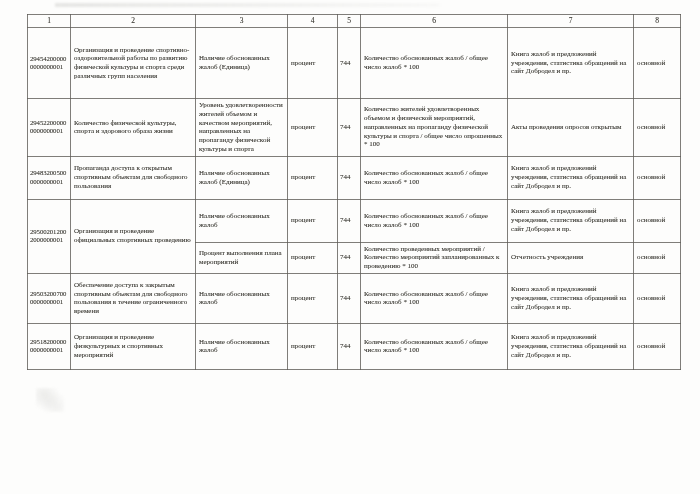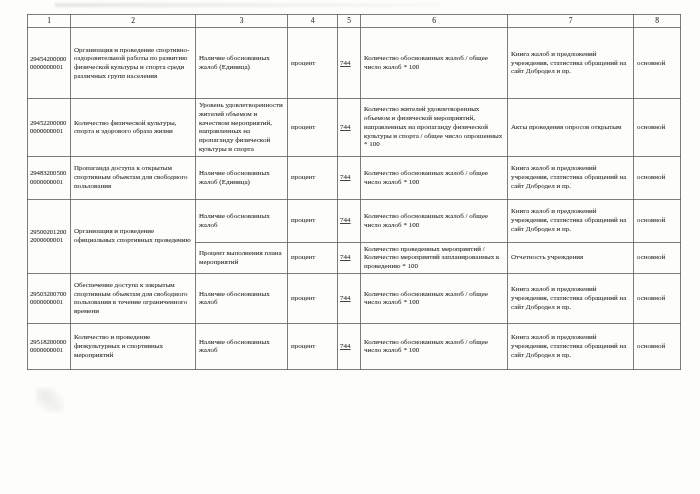--- a/index.html
+++ b/index.html
@@ -62,21 +62,20 @@
     font-size: 7.5px;
     padding: 1px;
   }
   .doc-table td.code {
     font-size: 6.8px;
     letter-spacing: -0.1px;
     padding: 2px 1px 2px 2px;
   }
   .doc-table td.okei {
     padding: 2px 2px;
-    text-decoration: underline;
   }
   .page-number {
     position: absolute;
     left: 668px;
     top: 441px;
     font-size: 12px;
     color: #55544e;
     text-shadow: 0 0 0.5px rgba(80,78,72,0.5);
     margin-left: 45px;
   }
@@ -165,21 +164,21 @@
         <td>Обеспечение доступа к закрытым спортивным объектам для свободного пользования в течение ограниченного времени</td>
         <td>Наличие обоснованных жалоб</td>
         <td>процент</td>
         <td class="okei">744</td>
         <td>Количество обоснованных жалоб / общее число жалоб * 100</td>
         <td>Книга жалоб и предложений учреждения, статистика обращений на сайт Добродел и пр.</td>
         <td>основной</td>
       </tr>
       <tr style="height:46px">
         <td class="code">29518200000 0000000001</td>
-        <td>Количество и проведение физкультурных и спортивных мероприятий</td>
+        <td>Организация и проведение физкультурных и спортивных мероприятий</td>
         <td>Наличие обоснованных жалоб</td>
         <td>процент</td>
         <td class="okei">744</td>
         <td>Количество обоснованных жалоб / общее число жалоб * 100</td>
         <td>Книга жалоб и предложений учреждения, статистика обращений на сайт Добродел и пр.</td>
         <td>основной</td>
       </tr>
     </tbody>
   </table>
 

